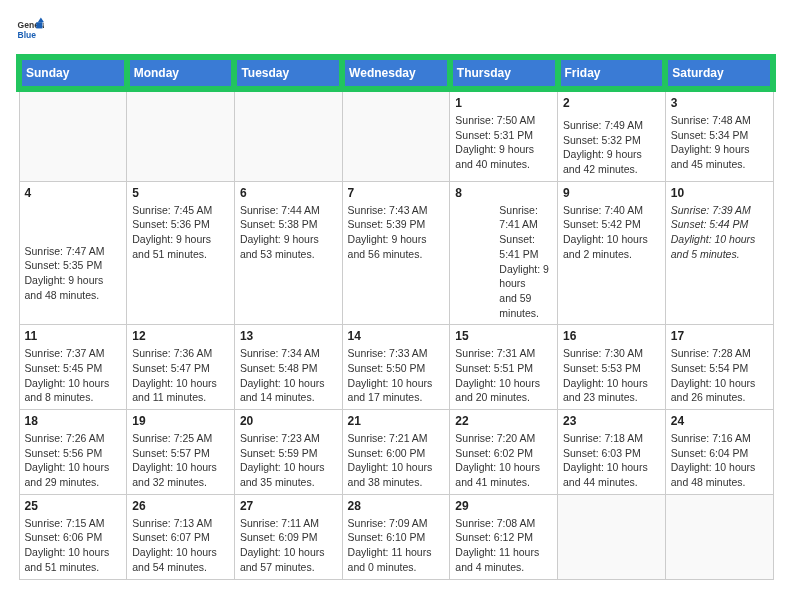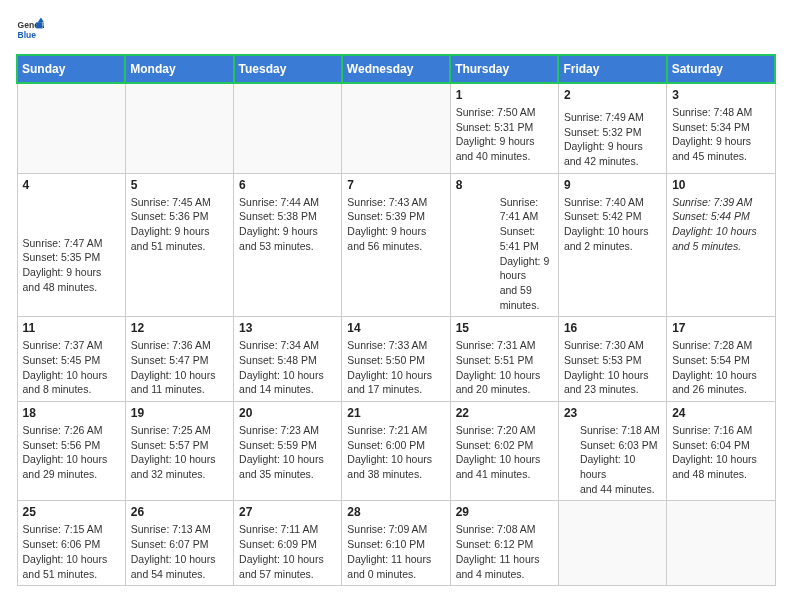--- a/index.html
+++ b/index.html
@@ -41,21 +41,21 @@
       width: 100%;
       border-collapse: collapse;
       font-size: 11px;
     }
     thead tr th {
       background-color: #3a7bd5;
       color: #fff;
       padding: 6px 4px;
       text-align: left;
       font-size: 12px;
-      border: 2px solid #22c55e;
+      border: 6px solid #22c55e;
     }
     tbody tr td {
       border: 1px solid #ccc;
       vertical-align: top;
       padding: 4px 5px;
       height: 80px;
       width: calc(100% / 7);
     }
     tbody tr td.empty {
       background: #f9f9f9;
@@ -268,21 +268,21 @@
         </td>
         <td>
           <div class="day-number">22</div>
           <div class="day-info" style="white-space: pre-line;">Sunrise: 7:20 AM
 Sunset: 6:02 PM
 Daylight: 10 hours
 and 41 minutes.</div>
         </td>
         <td>
           <div class="day-number">23</div>
-          <div class="day-info" style="white-space: pre-line; margin-left: 16px;">Sunrise: 7:18 AM
+          <div class="day-info" style="white-space: pre-line;">Sunrise: 7:18 AM
 Sunset: 6:03 PM
 Daylight: 10 hours
 and 44 minutes.</div>
         </td>
         <td>
           <div class="day-number">24</div>
           <div class="day-info" style="white-space: pre-line;">Sunrise: 7:16 AM
 Sunset: 6:04 PM
 Daylight: 10 hours
 and 48 minutes.</div>

